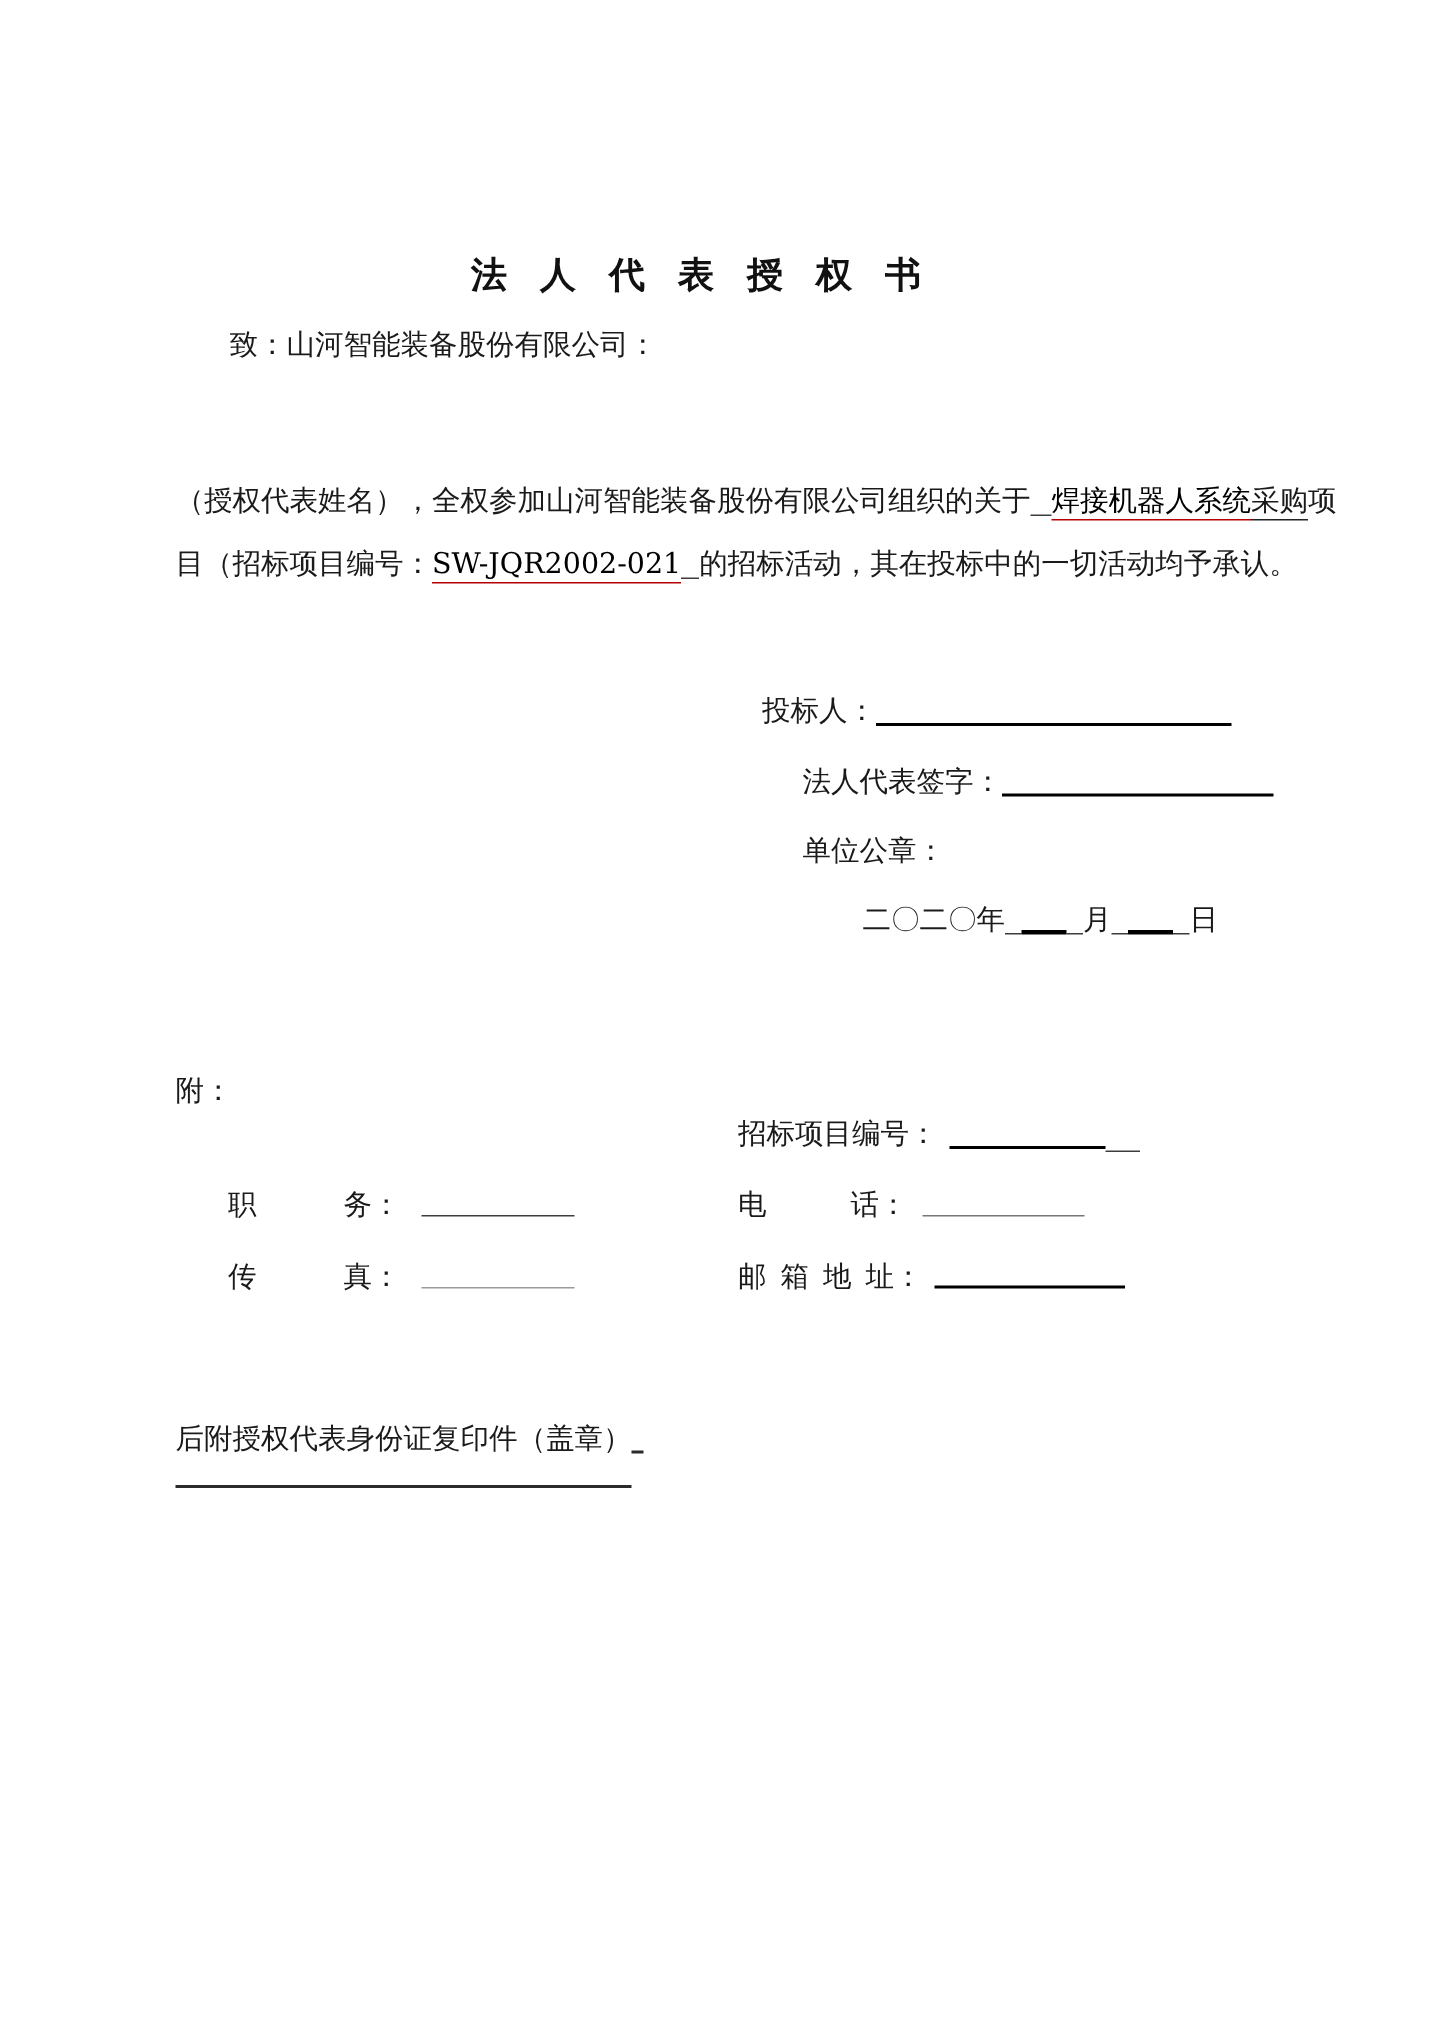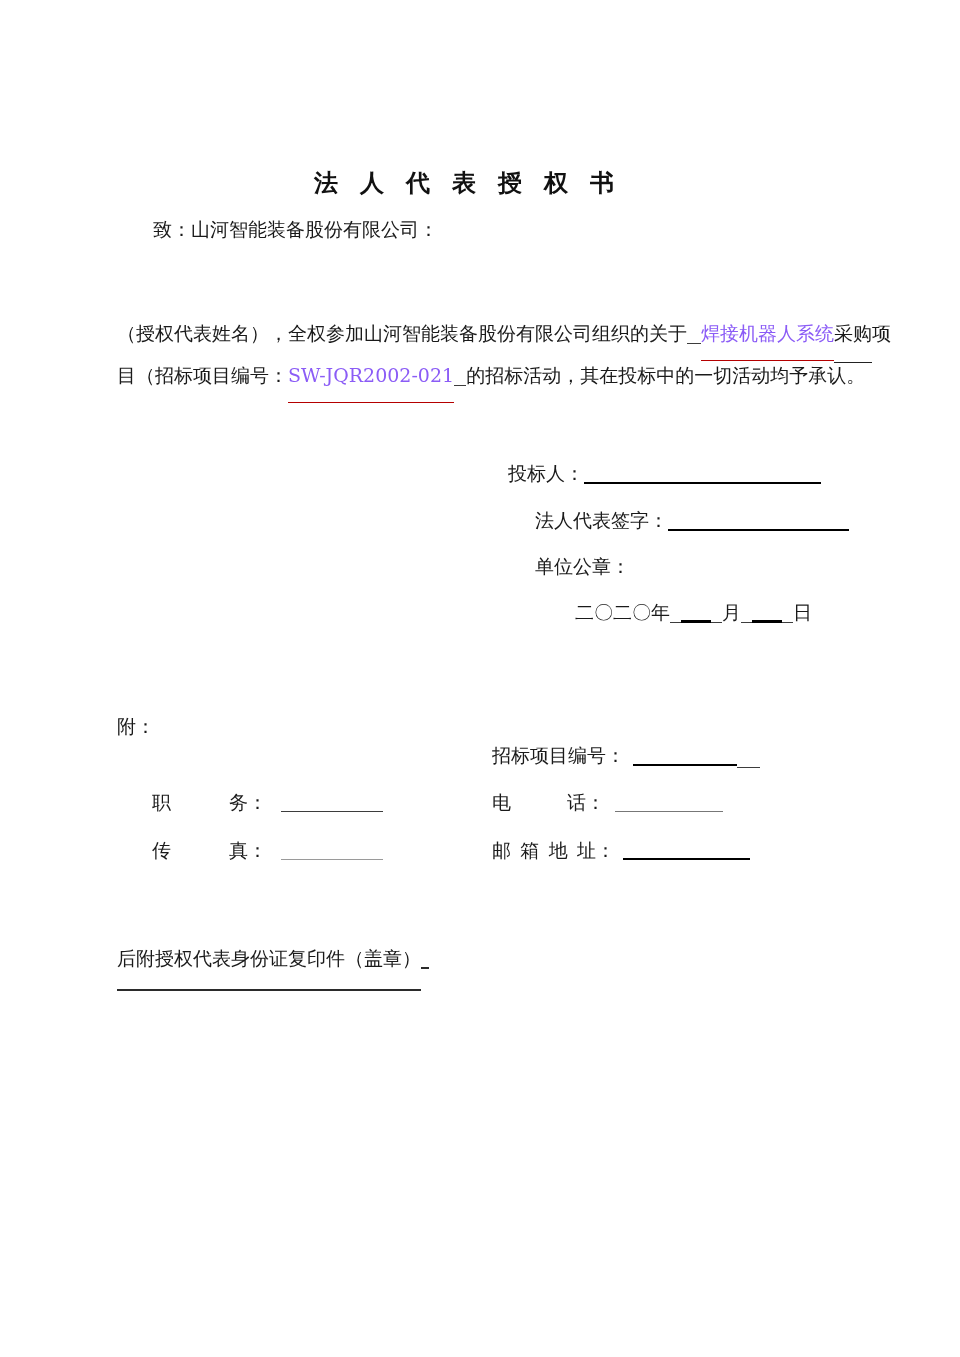--- a/index.html
+++ b/index.html
@@ -33,22 +33,22 @@
     height: 2px;
     border-bottom: 1px solid #3d3d3d;
     vertical-align: -4px;
   }
   .blank.thick { border-bottom: 2px solid #000; }
   .blank.gray  { border-bottom: 1px solid #9a9a9a; }
   .blank.thin2 { border-bottom: 1px solid #777; }
   .blank.low   { vertical-align: -6px; }
 
   
-  .red-u  { color: #8b5cf6; border-bottom: 1px solid #b50000; padding-bottom: 16px; }
-  .blk-u  { border-bottom: 1px solid #222; padding-bottom: 18px; }
+  .red-u  { color: #000000; border-bottom: 1px solid #b50000; padding-bottom: 1px; }
+  .blk-u  { border-bottom: 1px solid #222; padding-bottom: 1px; }
   .foot-u { border-bottom: 2px solid #2b2b2b; padding-bottom: 20px; }
 
   .spacer { display: inline-block; }
 
   
   .jlabel {
     display: inline-flex;
     justify-content: space-between;
     vertical-align: top;
   }

